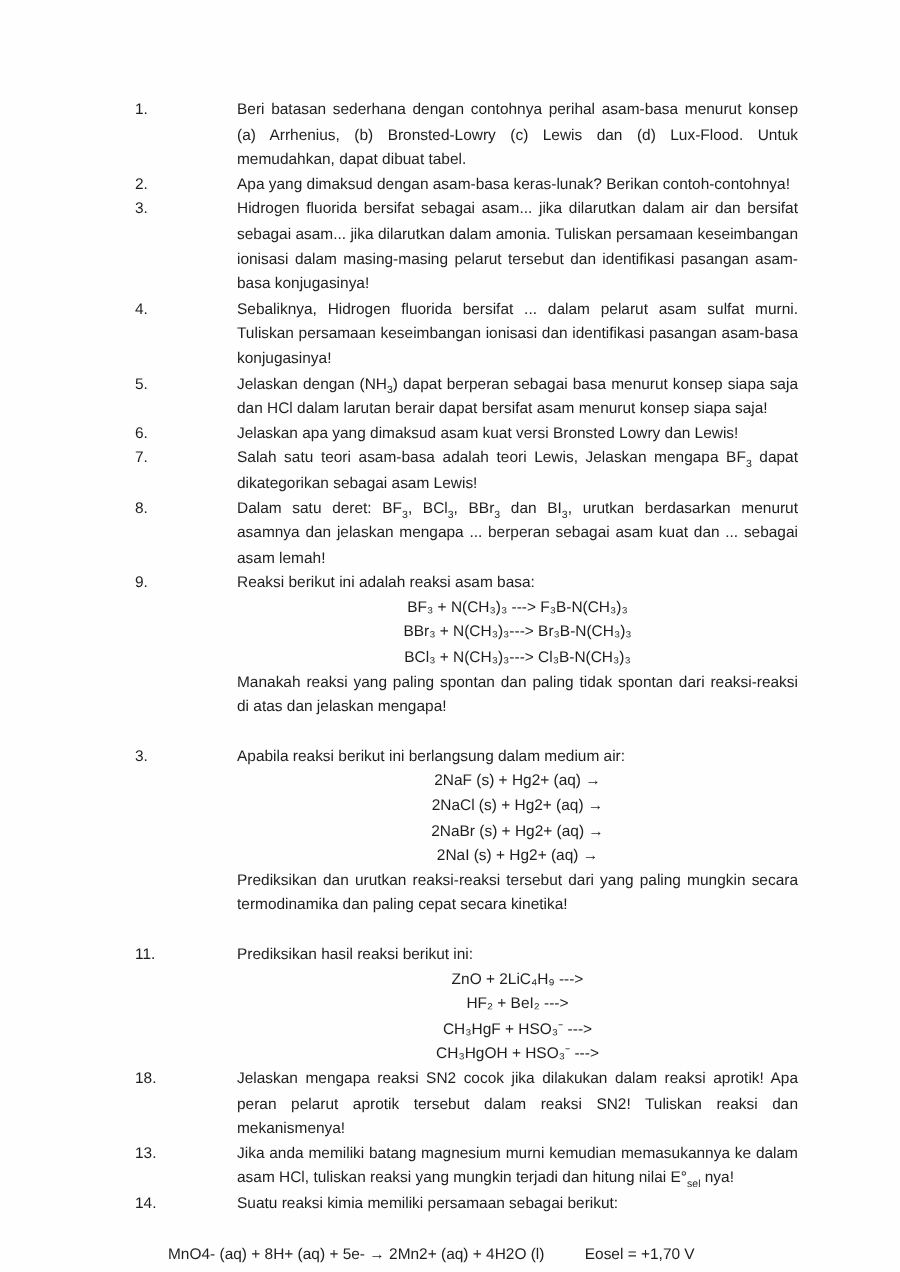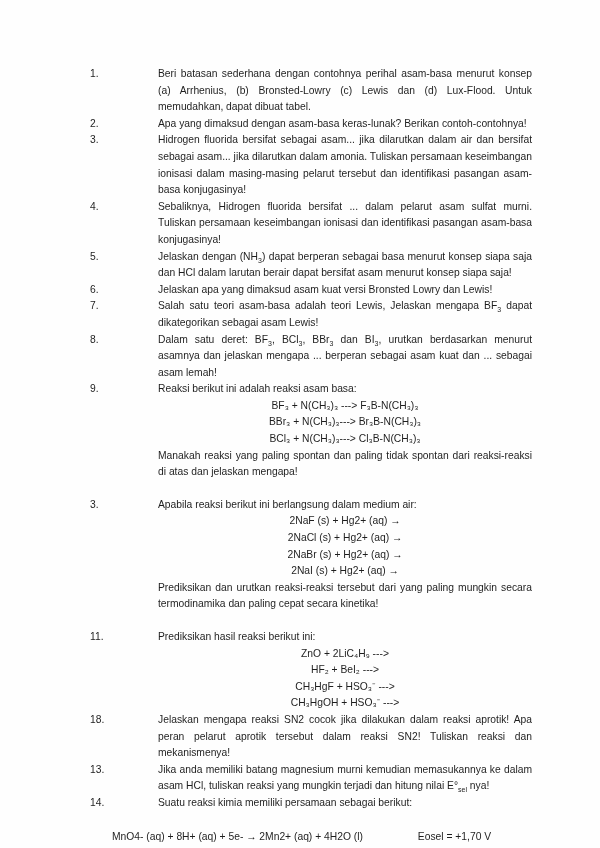--- a/index.html
+++ b/index.html
@@ -12,21 +12,21 @@
     }
     .list { position: absolute; left: 90px; top: 66px; width: 442px; }
     .item { display: flex; }
     .num { width: 22px; flex: none; }
     .body { flex: 1; margin-left: 46px; }
     .just { text-align: justify; text-align-last: left; }
     .eq { white-space: nowrap; text-align: center; }
     .gap { height: 16px; }
     sub, sup { font-size: 7px; line-height: 0; }
     .final-eq { margin-top: 17px; white-space: nowrap; }
-    .final-eq .eosel { margin-left: 52px; }
+    .final-eq .eosel { margin-left: 24px; }
   </style>
 </head>
 <body>
 
 <div class="page">
   <div class="list">
 
     <div class="item">
       <span class="num">1.</span>
       <span class="body just">Beri batasan sederhana dengan contohnya perihal asam-basa menurut konsep (a) Arrhenius, (b) Bronsted-Lowry (c) Lewis dan (d) Lux-Flood. Untuk memudahkan, dapat dibuat tabel.</span>

